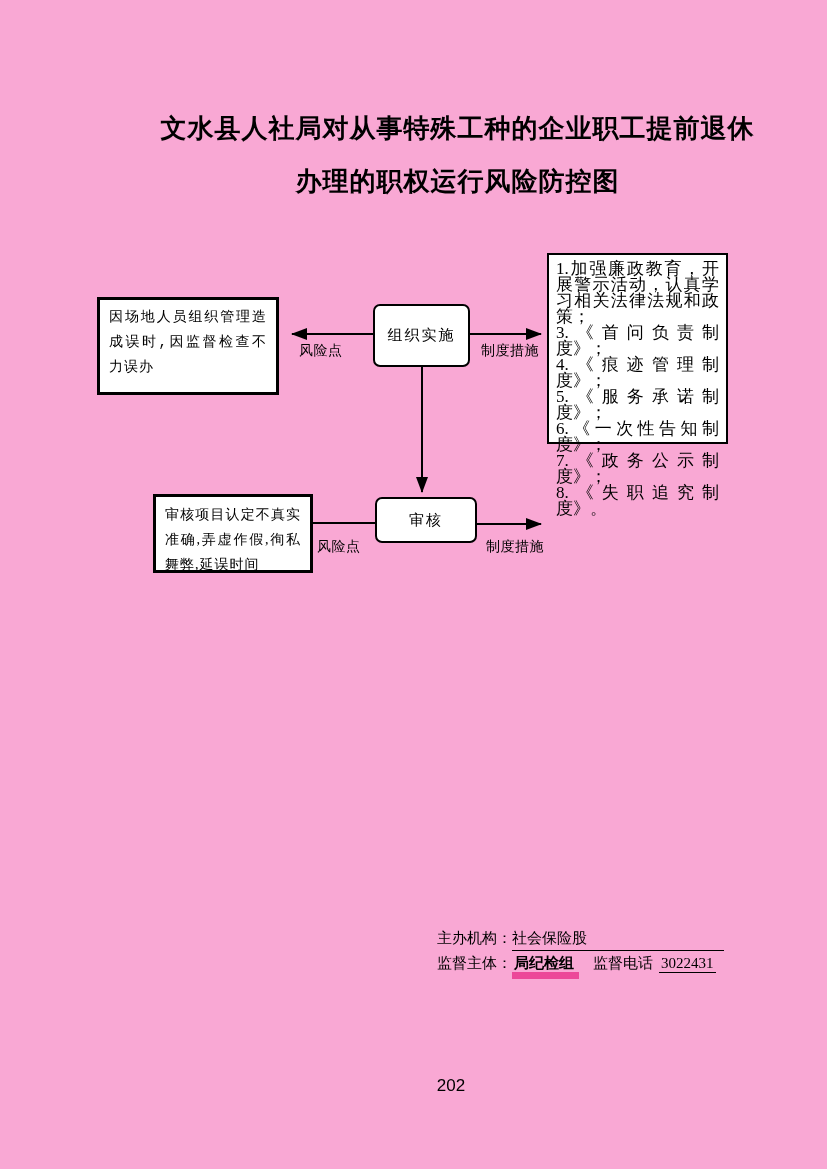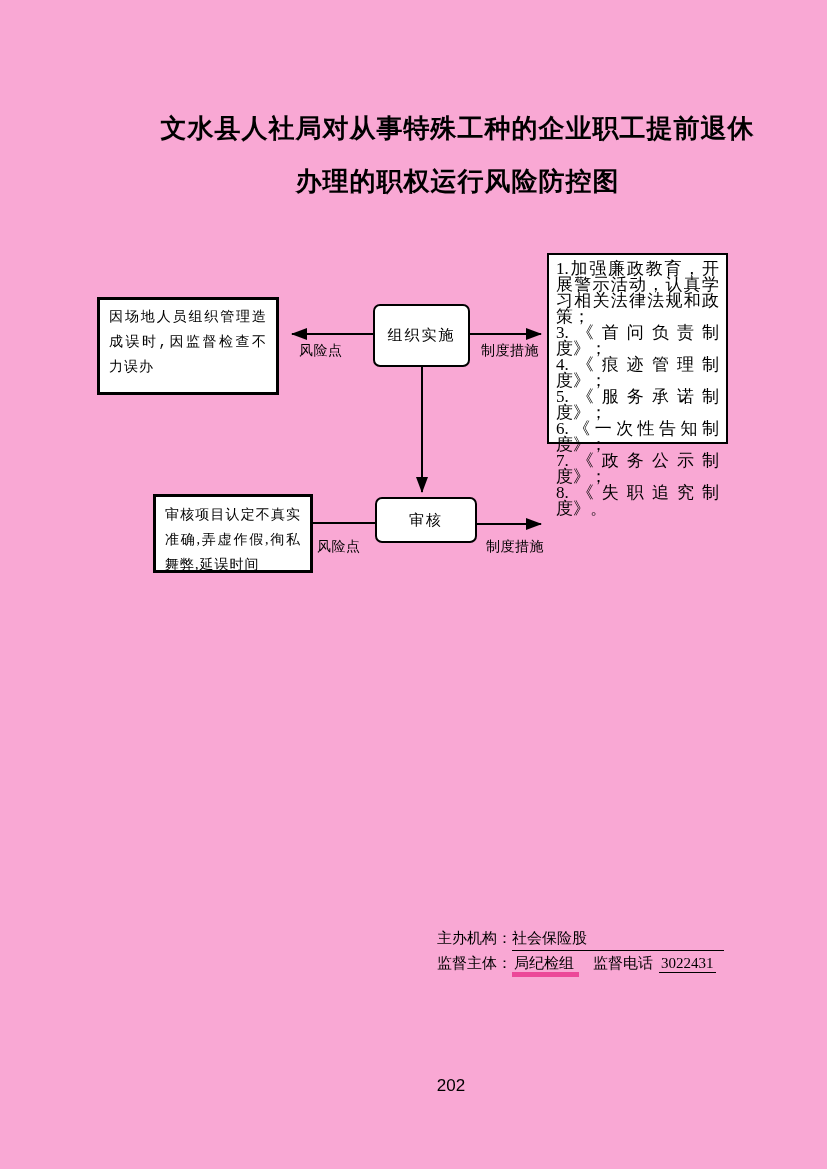--- a/index.html
+++ b/index.html
@@ -102,22 +102,23 @@
     font-size: 15px;
   }
   .footer-line { height: 25px; line-height: 21px; white-space: nowrap; }
   .u-long {
     display: inline-block;
     width: 212px;
     border-bottom: 1px solid #000;
     padding-bottom: 1px;
   }
   .u-short {
-    border-bottom: 5px solid #ec4899;
+    border-bottom: 7px solid #ec4899;
     padding: 0 5px 1px 2px;
+    font-weight: bold;
   }
   .phone-label { margin-left: 14px; margin-right: 6px; margin-top: 47px; }
   .u-phone {
     border-bottom: 1px solid #000;
     padding: 0 2px 1px 2px;
   }
 
   .page-number {
     position: absolute;
     left: 391px;

